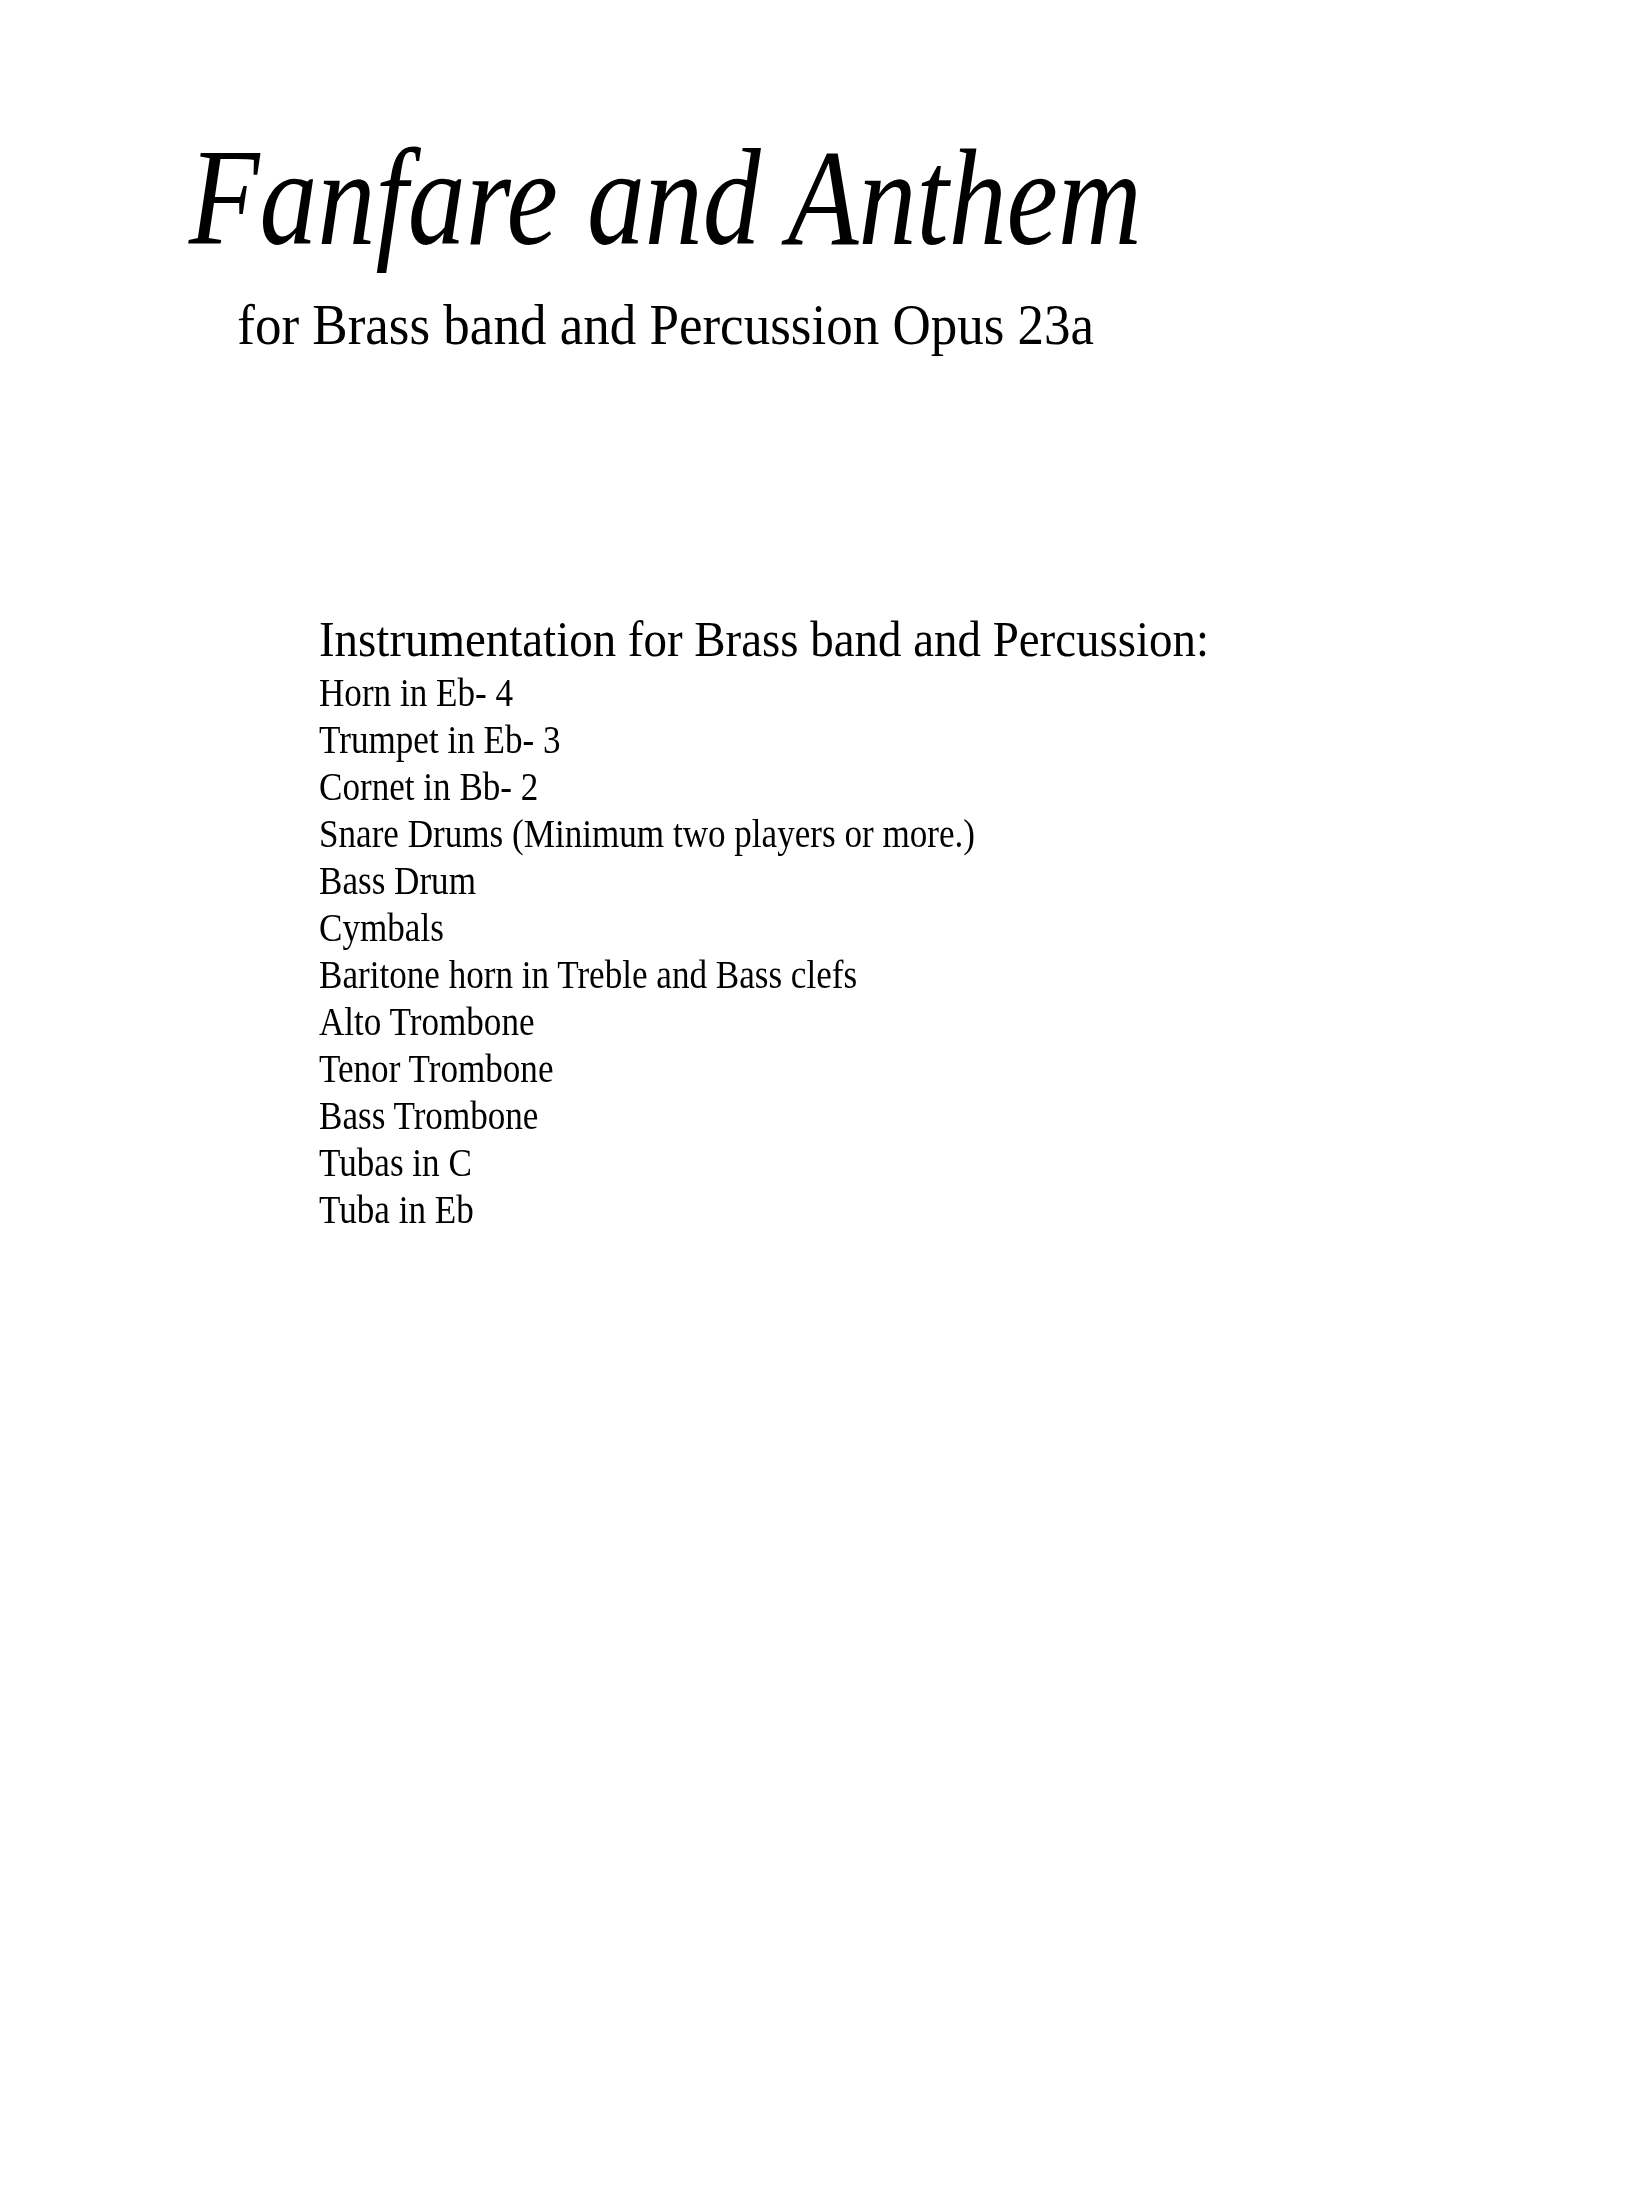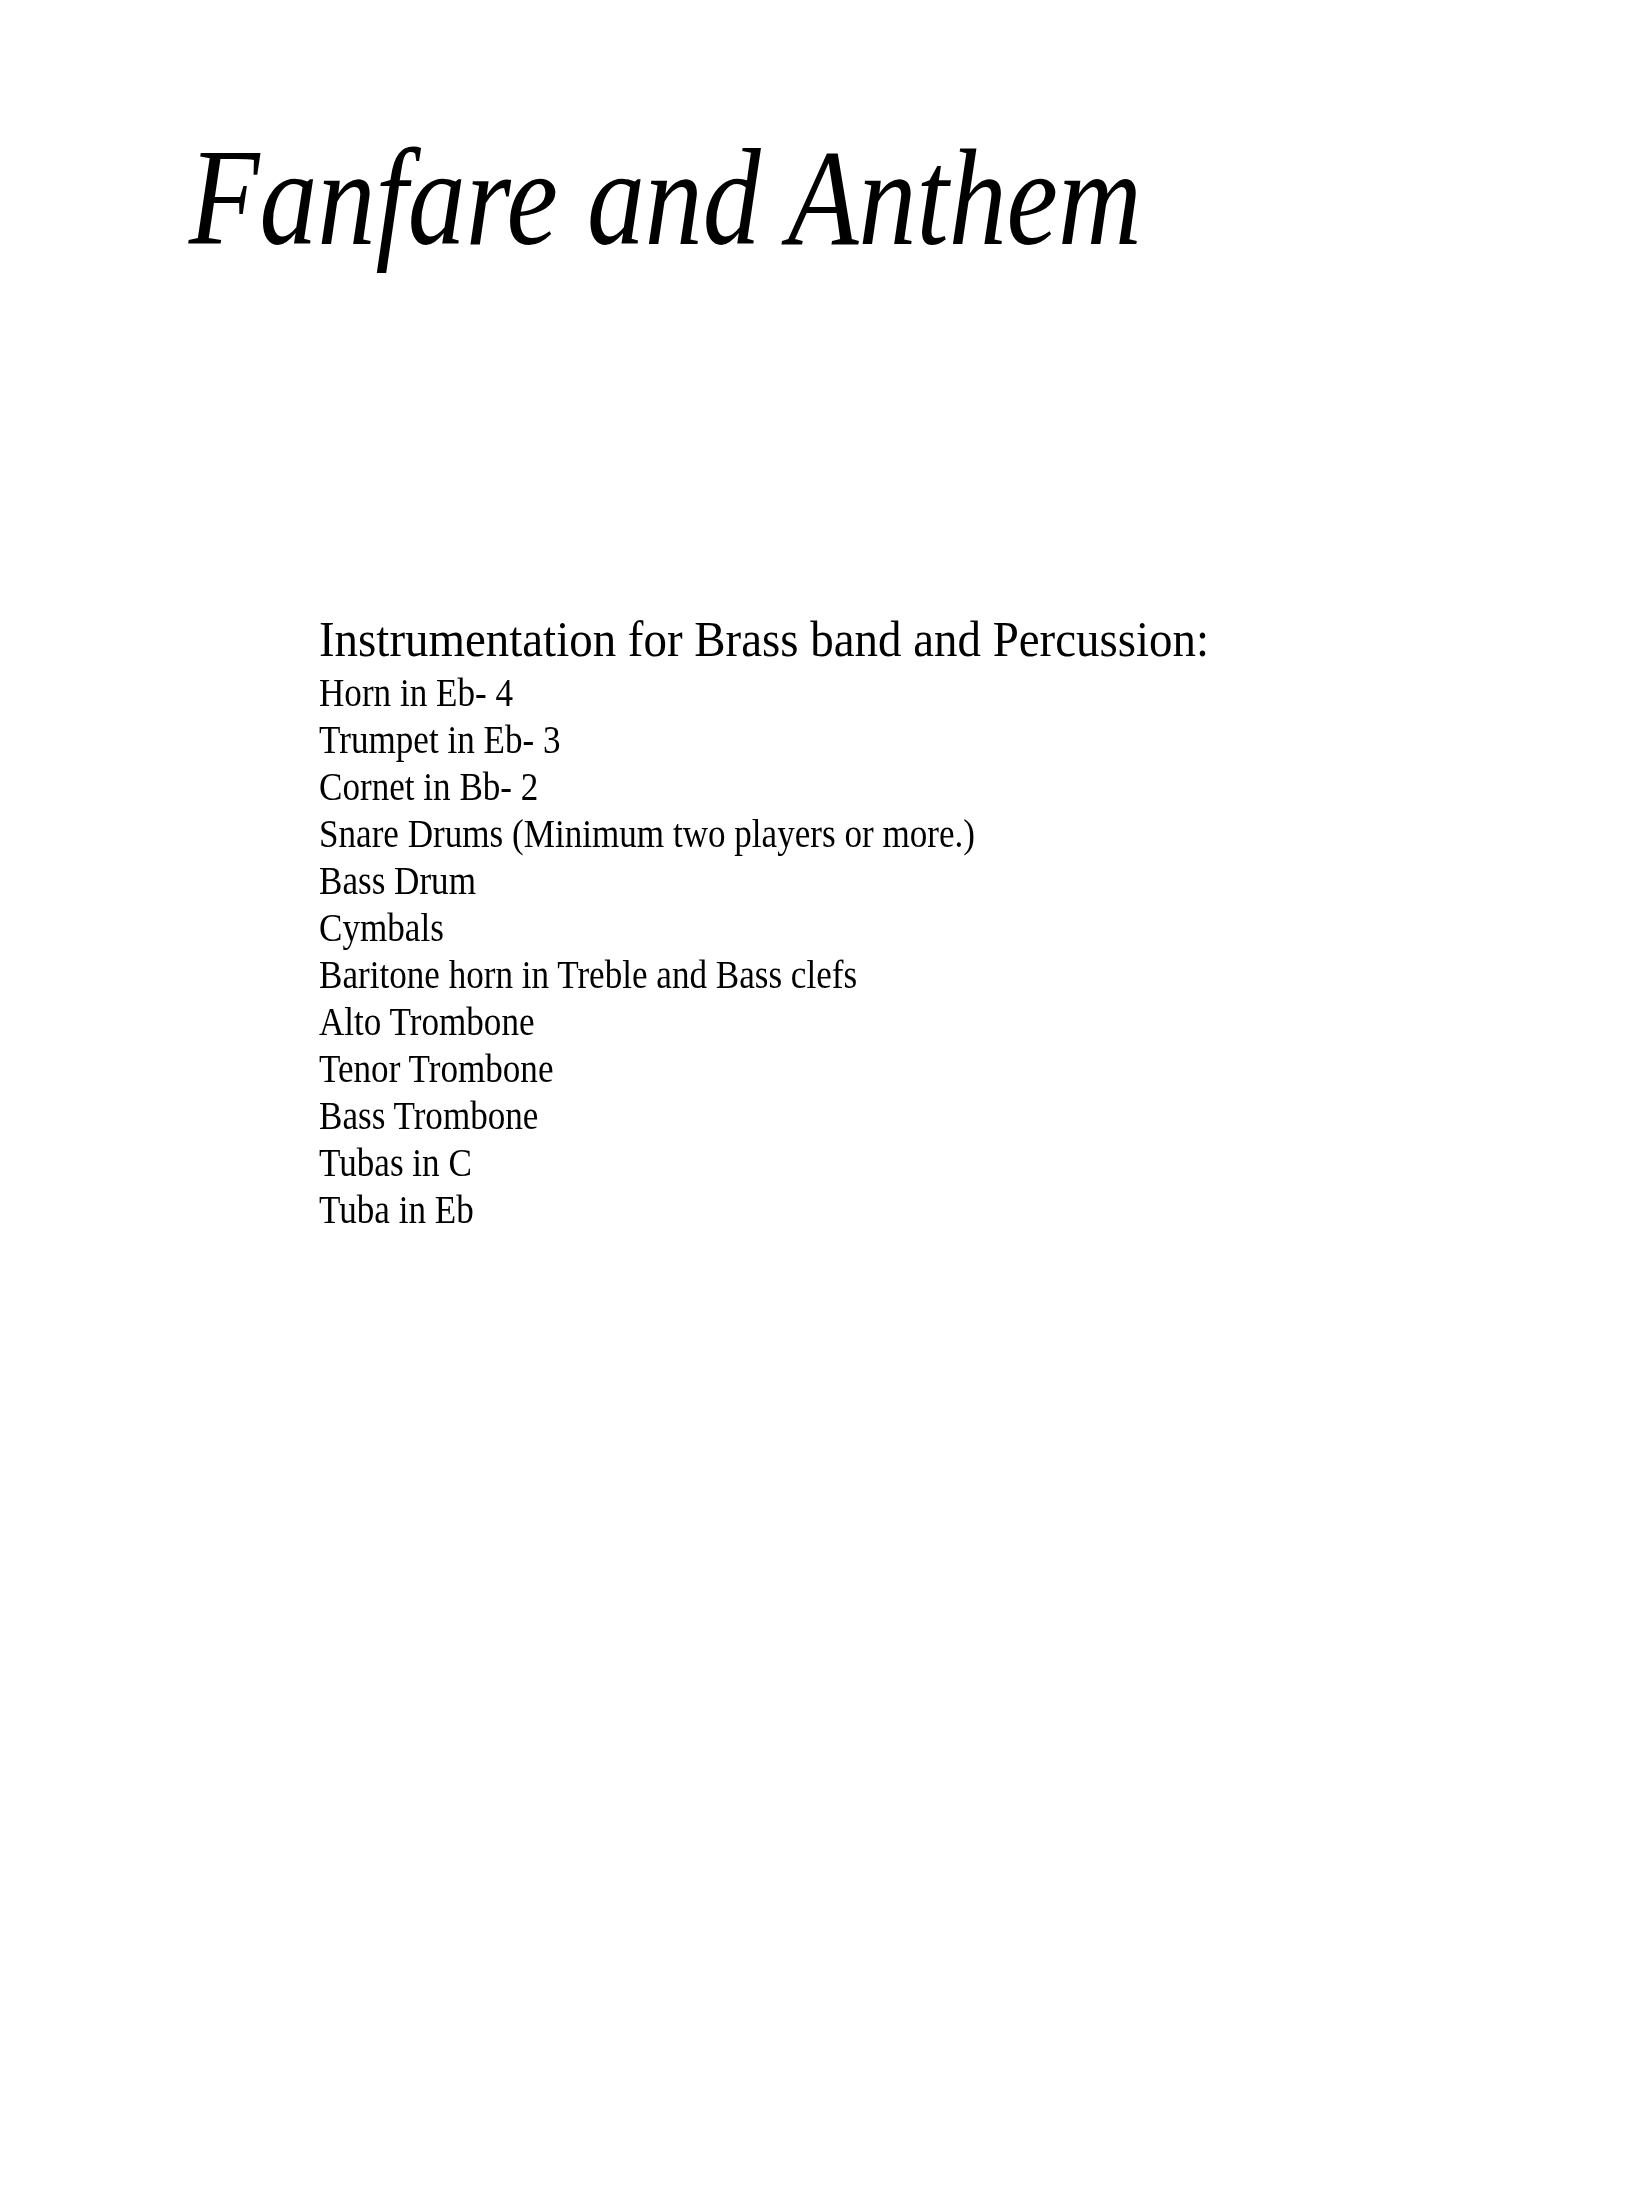--- a/index.html
+++ b/index.html
@@ -67,20 +67,23 @@
 </style>
 </head>
 <body>
 
 <div class="page">
 
   <div class="centered-line title-line">
     <span class="cond">Fanfare and Anthem</span>
   </div>
 
+  <div class="centered-line subtitle-line">
+    <span class="cond">for Brass band and Percussion Opus 23a</span>
+  </div>
 
 
   <div class="instrumentation">
     <div class="inst-heading">Instrumentation for Brass band and Percussion:</div>
     <div class="inst-list">
         <div class="inst-item">Horn in Eb- 4</div>
         <div class="inst-item">Trumpet in Eb- 3</div>
         <div class="inst-item">Cornet in Bb- 2</div>
         <div class="inst-item">Snare Drums (Minimum two players or more.)</div>
         <div class="inst-item">Bass Drum</div>

